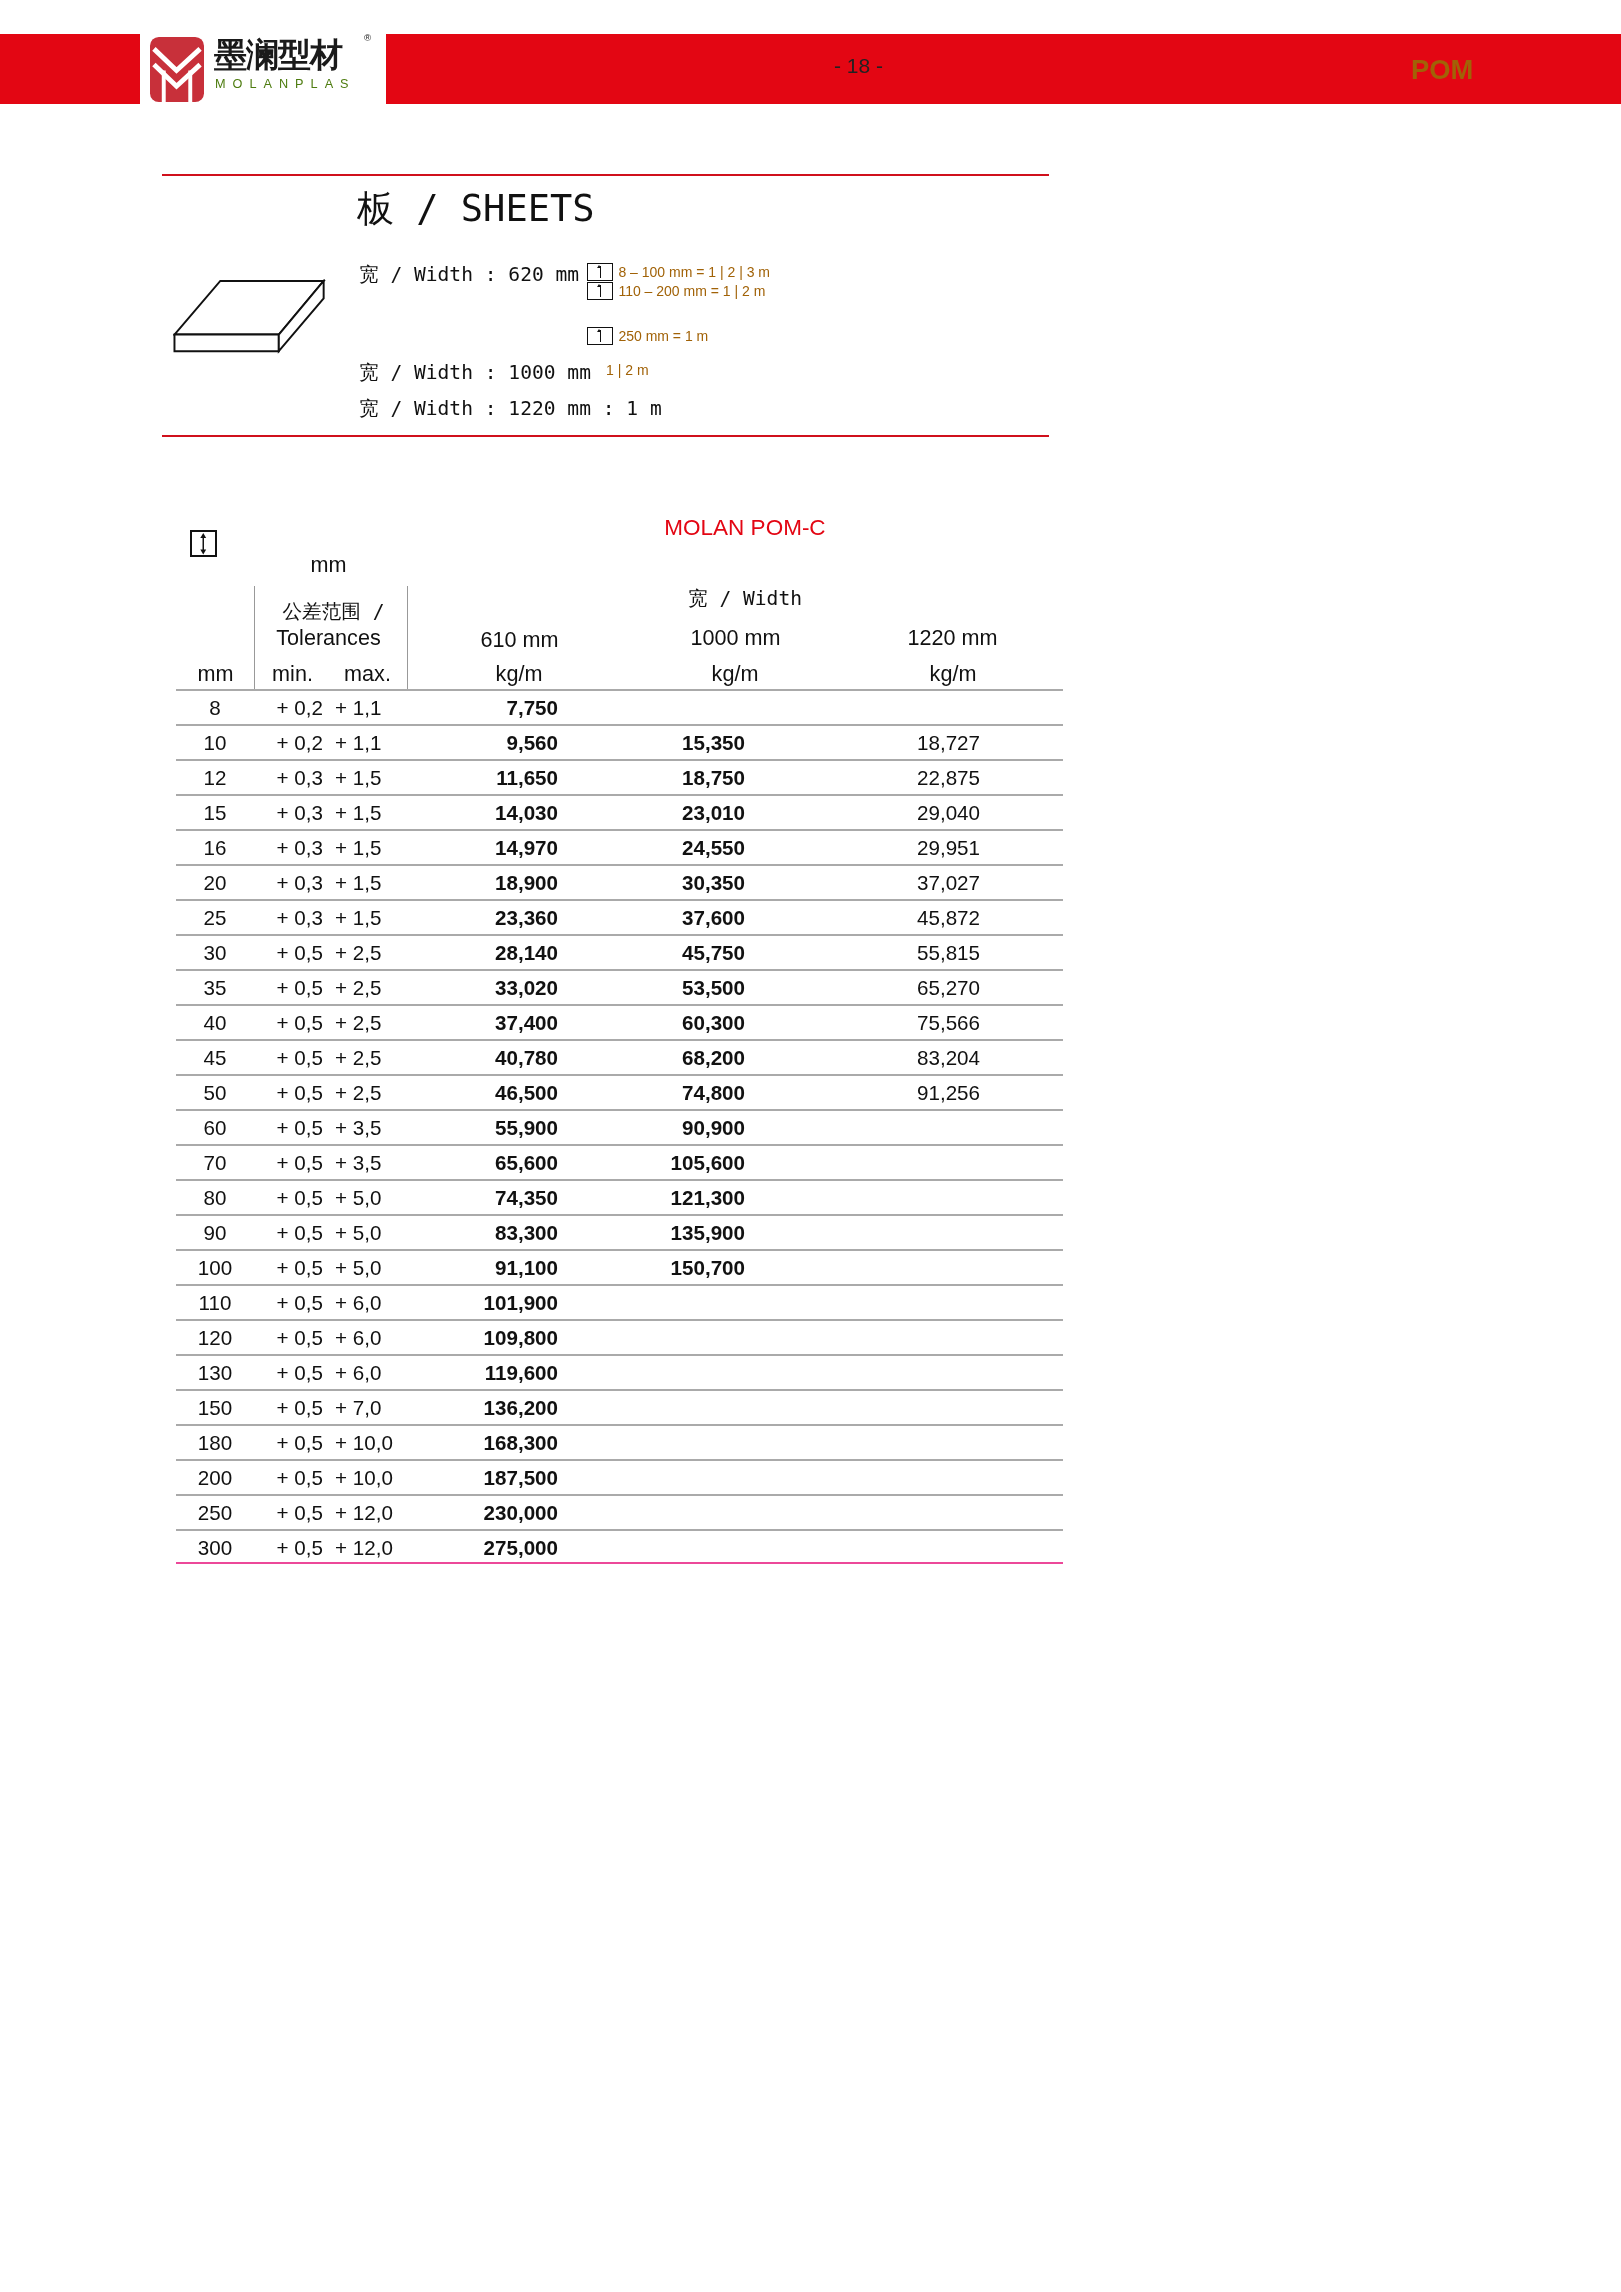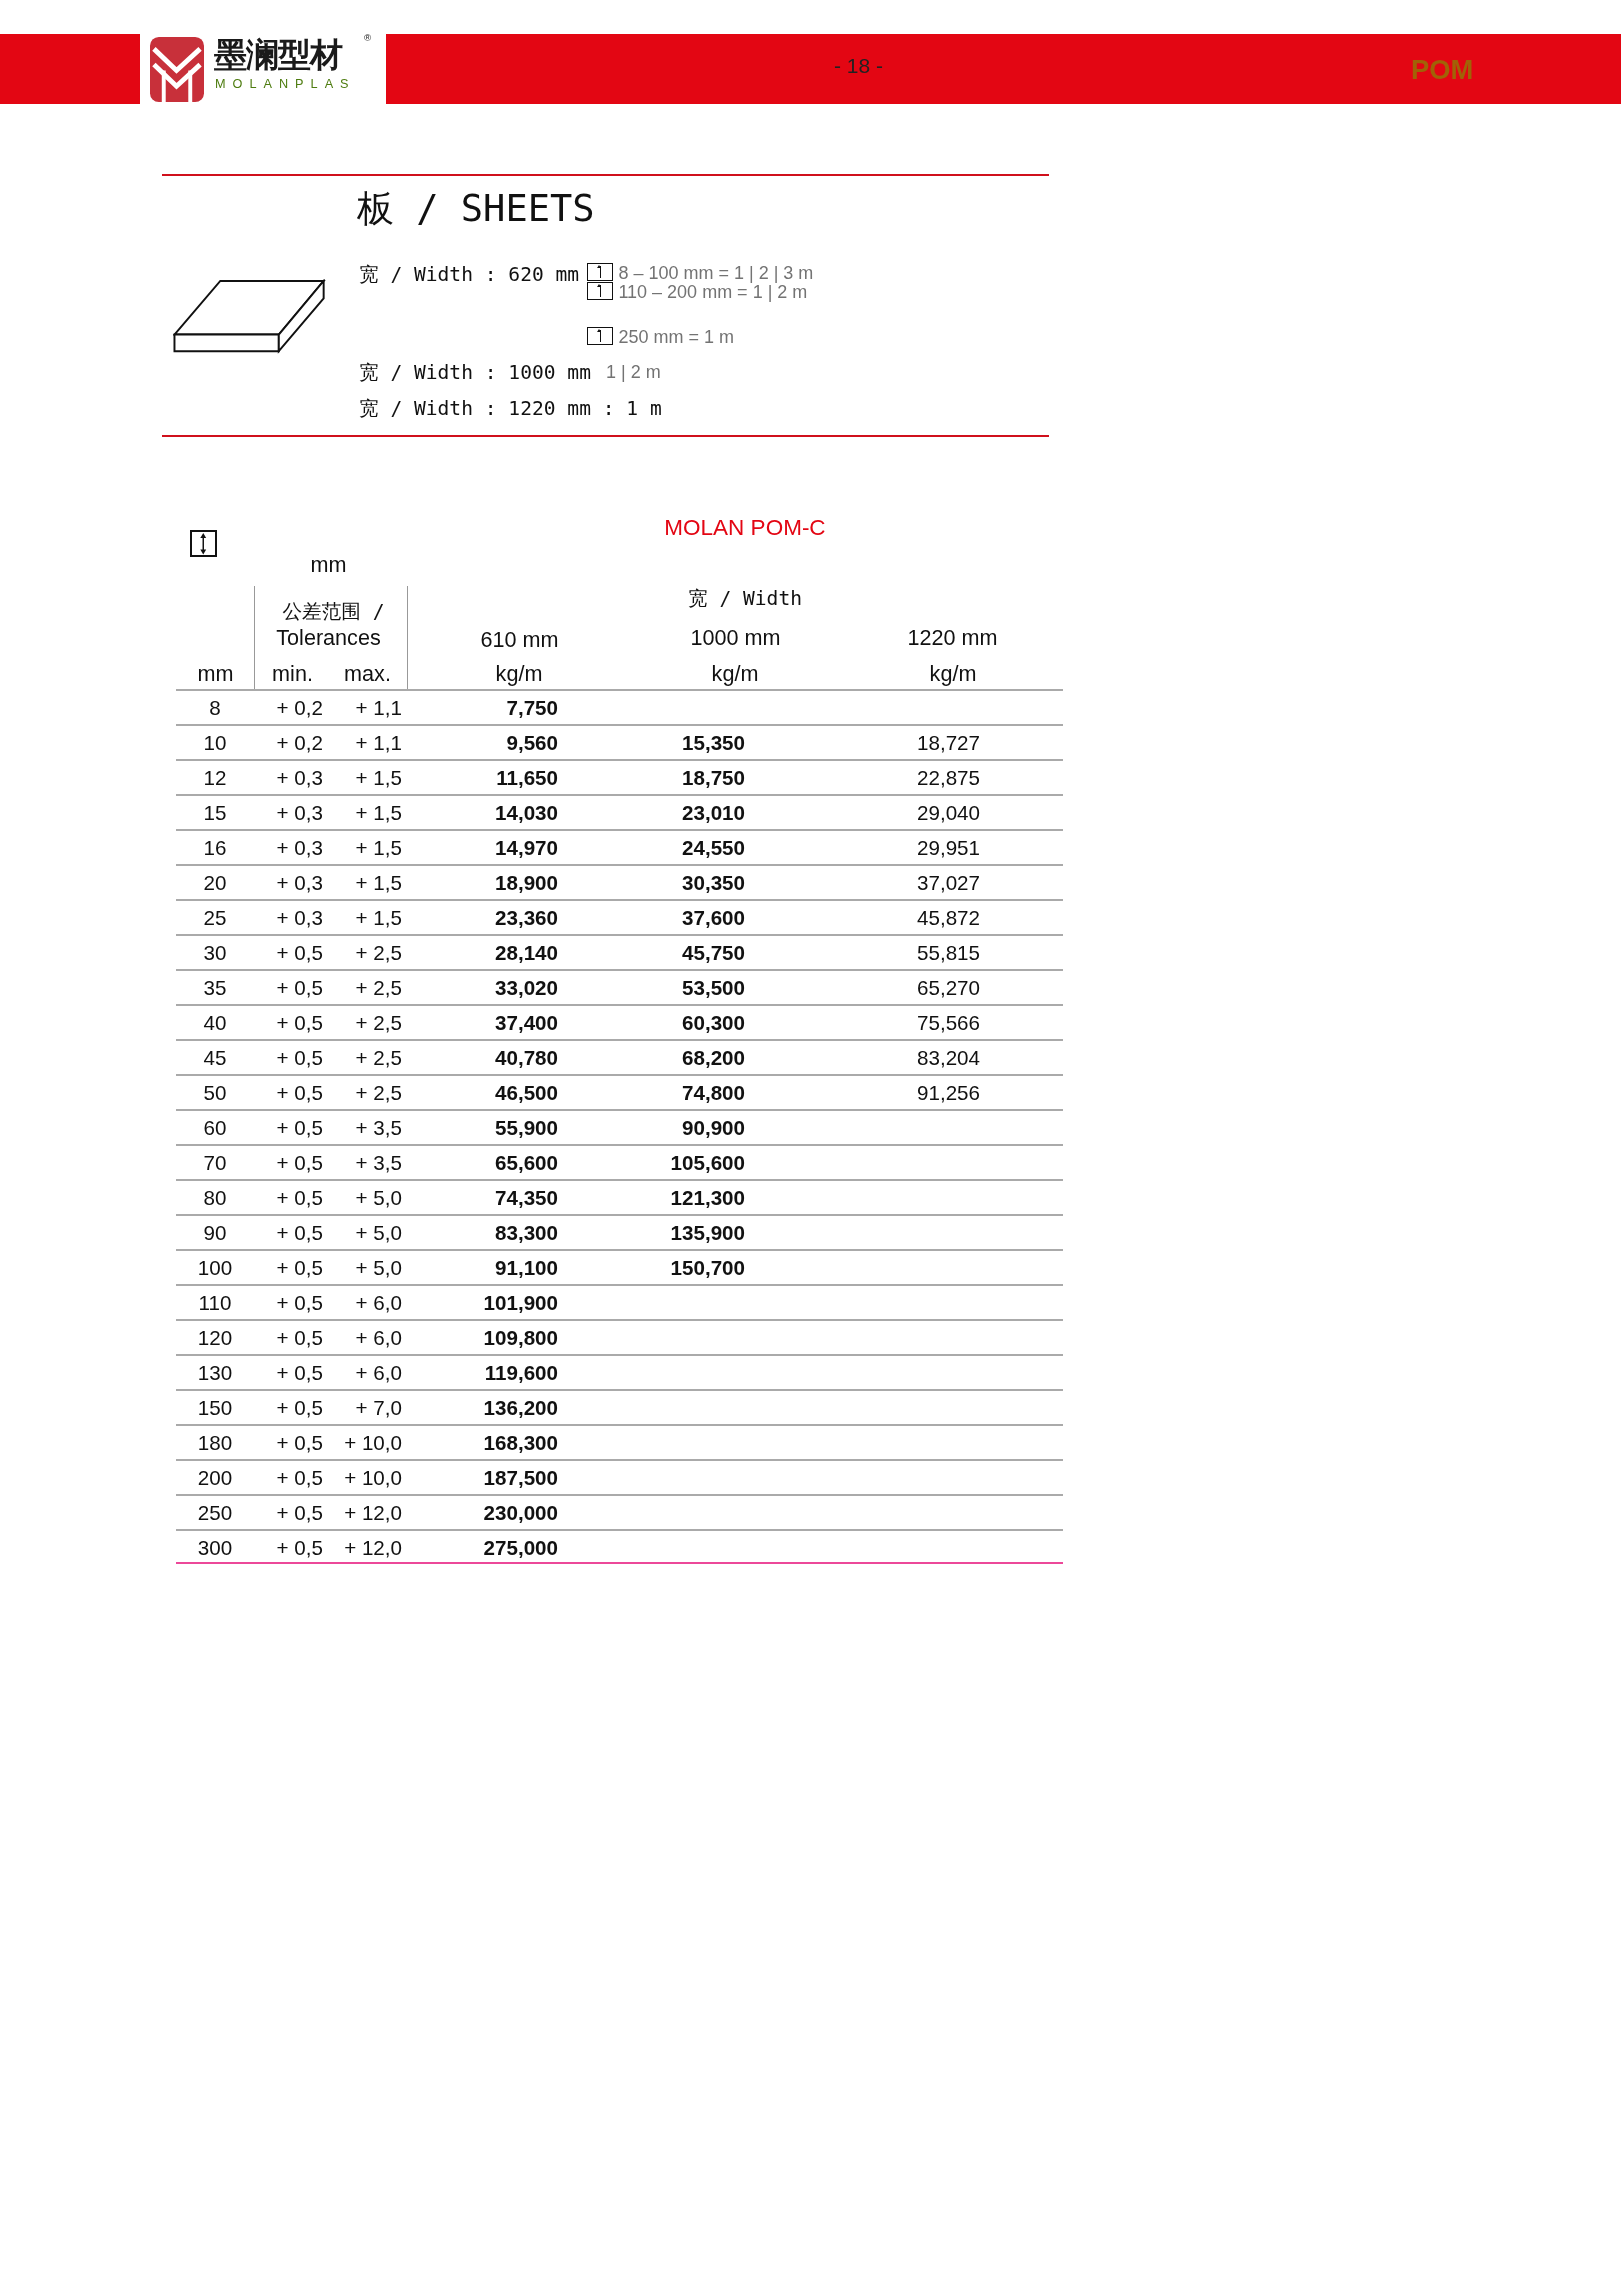--- a/index.html
+++ b/index.html
@@ -9,35 +9,35 @@
   .logo-box{position:absolute;left:140px;top:32px;width:246px;height:74px;background:#fff;}
   .logo-mark{position:absolute;left:150px;top:37px;width:54px;height:65px;background:#c8303a;border-radius:8.8px;overflow:hidden;}
   .logo-cn{position:absolute;left:214px;top:35px;font-family:"DejaVu Sans",sans-serif;font-weight:bold;font-size:33px;letter-spacing:-1px;color:#1a1a1a;line-height:39px;}
   .logo-en{position:absolute;left:215px;top:77px;font-size:12.7px;letter-spacing:7px;color:#4d7c0f;}
   .logo-reg{position:absolute;left:364px;top:32px;font-size:9.8px;color:#1a1a1a;}
   .pagenum{position:absolute;left:765px;top:54px;width:118px;text-align:right;font-size:21px;color:#222;}
   .pom{position:absolute;left:1411px;top:54px;font-size:27.4px;font-weight:bold;color:#a16207;}
   .redline{position:absolute;left:162px;width:887px;height:2px;background:#d0101c;}
   .title{position:absolute;left:357px;top:184px;font-family:"DejaVu Sans Mono",monospace;font-size:37px;color:#111;}
   .spec{position:absolute;font-family:"DejaVu Sans Mono",monospace;font-size:19.6px;color:#111;white-space:pre;}
-  .spec2{position:absolute;font-size:18px;color:#737373;white-space:pre;display:flex;}
+  .spec2{position:absolute;font-size:14px;color:#a16207;white-space:pre;display:flex;align-items:center;}
   .thk-icon{display:inline-block;width:25.5px;height:17.6px;border:1.5px solid #111;position:relative;margin-right:5.9px;box-sizing:border-box;}
   .thk-icon::before{content:"";position:absolute;left:50%;top:2px;bottom:2px;width:1px;background:#111;}
   .thk-icon::after{content:"";position:absolute;left:calc(50% - 2.9px);top:1px;border-left:2.9px solid transparent;border-right:2.9px solid transparent;border-bottom:3.9px solid #111;}
   .red-label{position:absolute;left:588px;top:515px;width:314px;text-align:center;font-size:22.5px;color:#e30613;}
   .hdr{position:absolute;font-size:21.6px;color:#111;text-align:center;}
   .hdr-cn{position:absolute;font-family:"DejaVu Sans Mono",monospace;font-size:19.6px;color:#111;text-align:center;}
   .vline{position:absolute;width:1px;background:#999;}
   .table-rows{position:absolute;left:176px;top:689px;width:887px;}
   .trow{position:relative;height:35px;border-top:2px solid #aaa;box-sizing:border-box;font-size:20.6px;}
   .trow:last-child{border-bottom:2px solid #ec4899;}
   .cell{position:absolute;top:3.9px;line-height:25.5px;}
   .c-thk{left:0;width:78px;text-align:center;}
   .c-min{left:88px;width:59px;text-align:right;}
-  .c-max{left:159px;width:67px;text-align:right;}
+  .c-max{left:159px;width:67px;}
   .c-610{left:294px;width:88px;text-align:right;font-weight:bold;}
   .c-1000{left:461px;width:108px;text-align:right;font-weight:bold;}
   .c-1220{left:706px;width:98px;text-align:right;}
 </style>
 </head>
 <body>
 
 <div class="redbar" style="left:0;width:140px;"></div>
 <div class="redbar" style="left:386px;width:1235px;"></div>
 <div class="logo-box"></div>

